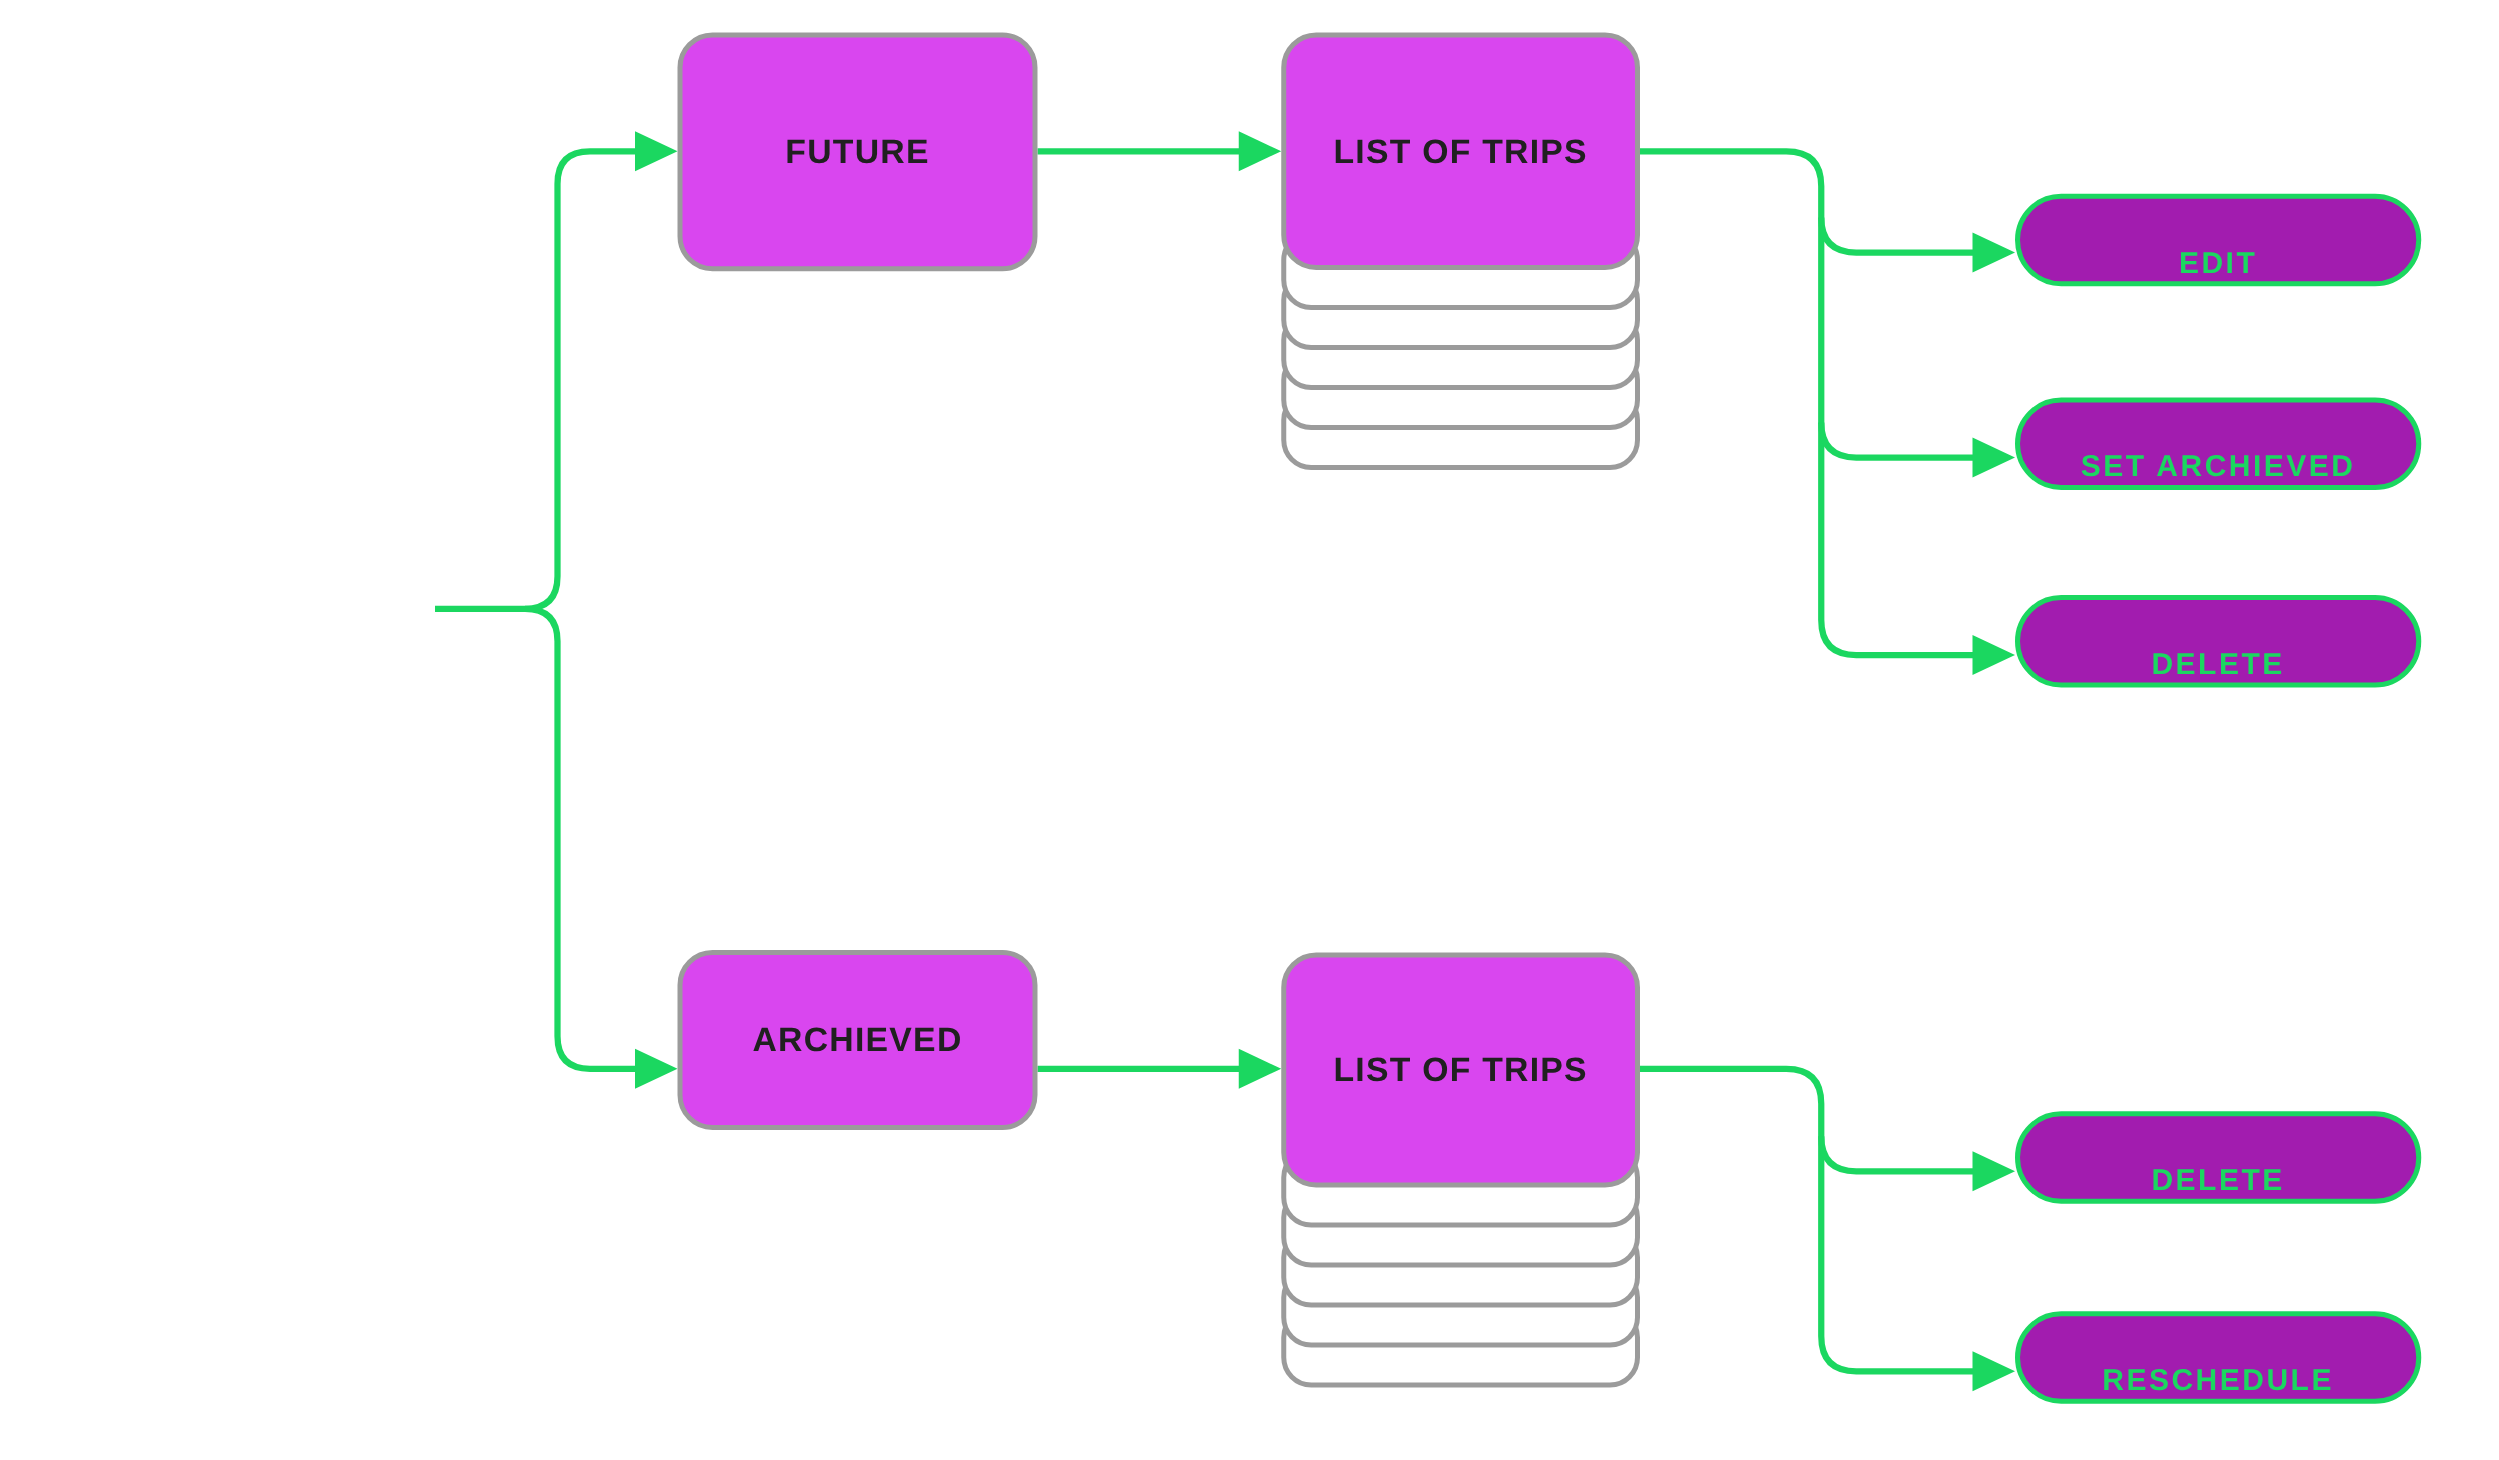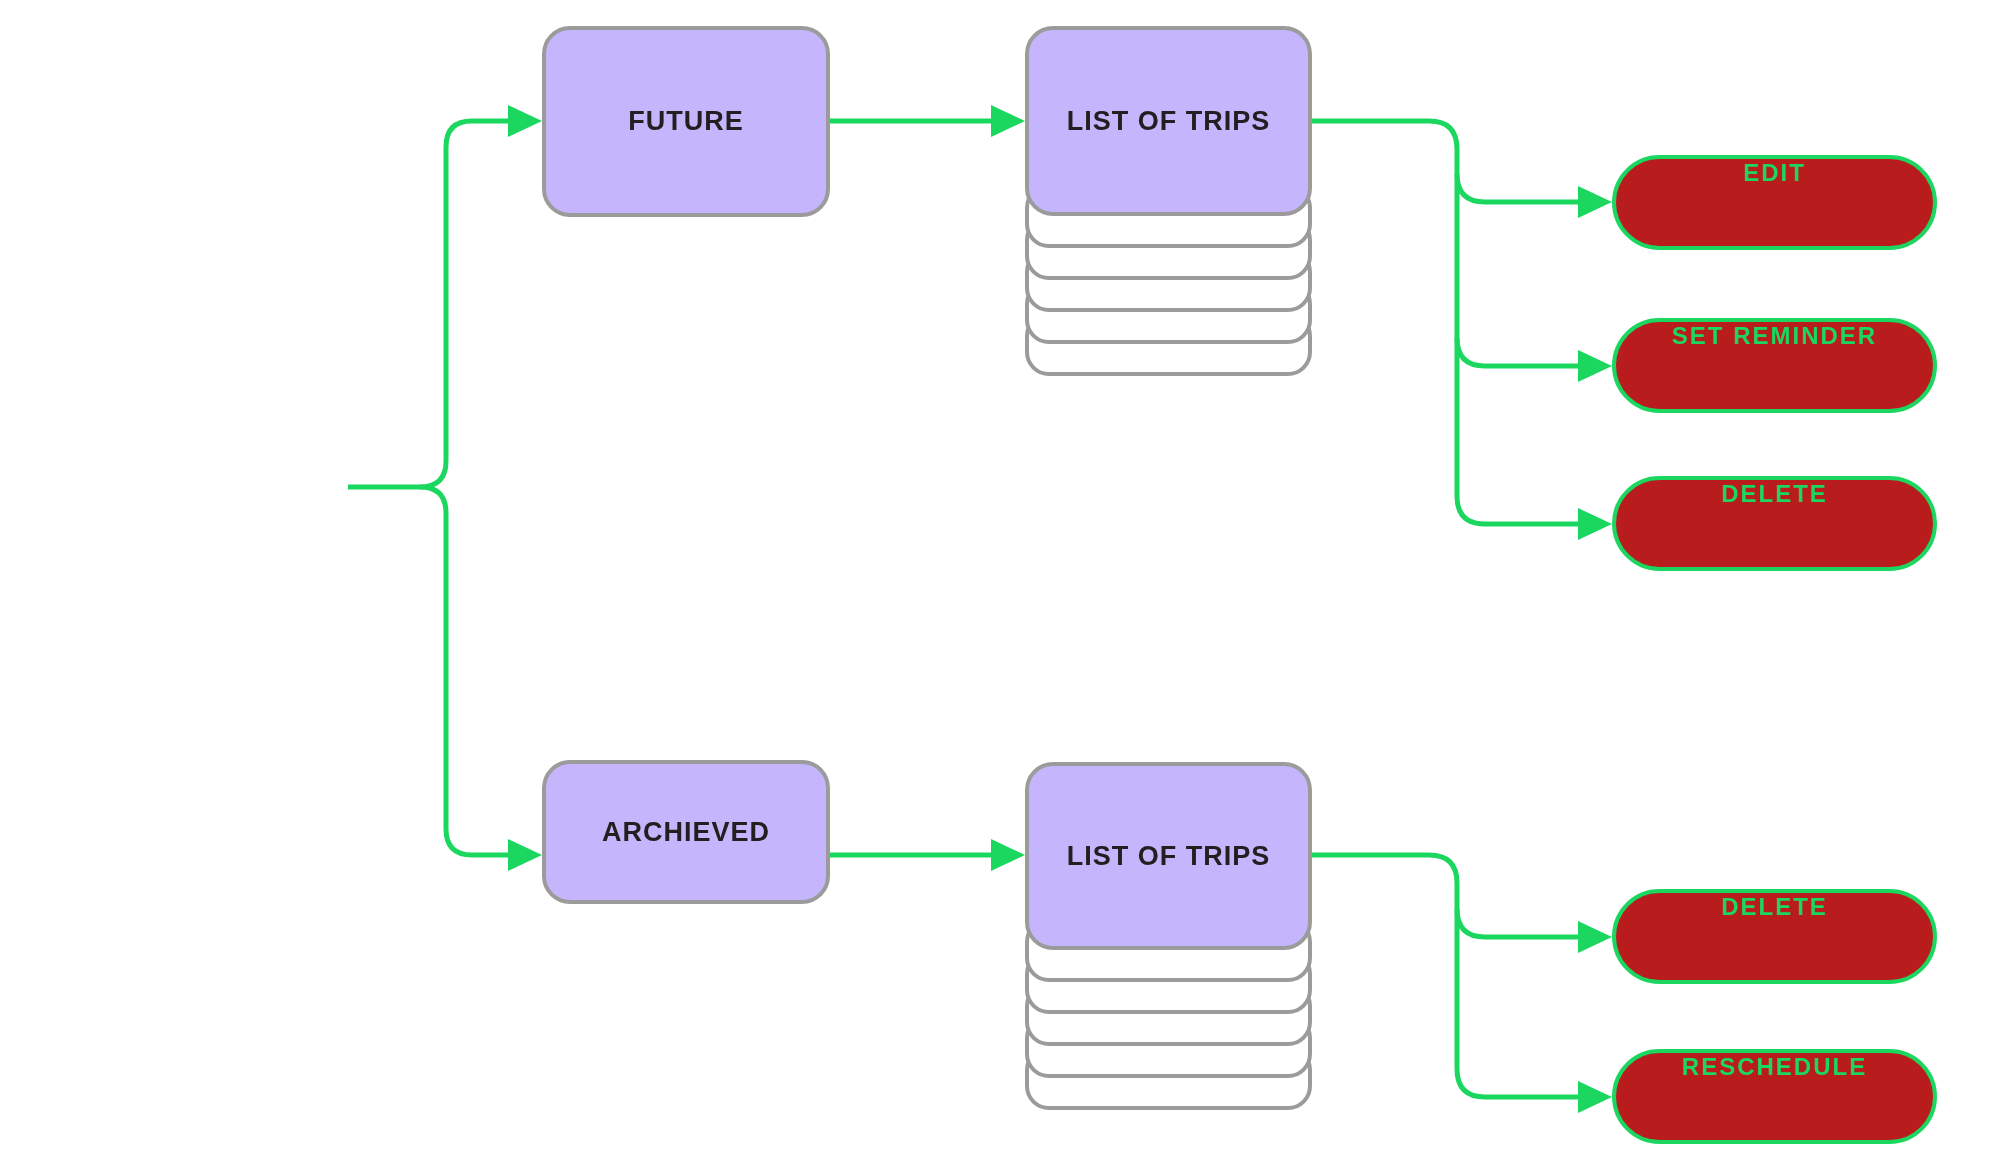--- a/index.html
+++ b/index.html
@@ -3,34 +3,34 @@
 <meta charset="utf-8">
 <style>
   html,body{margin:0;padding:0;background:#ffffff;}
   body{width:1999px;height:1168px;font-family:"Liberation Sans",sans-serif;}
   .canvas{position:relative;width:1999px;height:1168px;background:#ffffff;overflow:hidden;}
 
   svg.connectors{position:absolute;left:0;top:0;width:1999px;height:1168px;}
   .conn{fill:none;stroke:var(--accent,#1BD760);stroke-width:5px;}
   .arrow{fill:var(--accent,#1BD760);stroke:none;}
 
-  .node{position:absolute;box-sizing:border-box;background:#c4b5fd;
+  .node{position:absolute;box-sizing:border-box;background:#d946ef;
         border:4px solid var(--node-border,#9B9B9B);border-radius:28px;
         display:flex;align-items:center;justify-content:center;}
   .node .label{font-weight:700;font-size:27px;letter-spacing:1px;
         color:var(--node-text,#202020);white-space:nowrap;}
 
   .stack-layer{position:absolute;box-sizing:border-box;background:#ffffff;
         border:4px solid var(--node-border,#9B9B9B);border-radius:24px;
         width:287px;height:64px;left:1025px;}
 
-  .pill{position:absolute;box-sizing:border-box;background:#b91c1c;
+  .pill{position:absolute;box-sizing:border-box;background:#a21caf;
         border:4px solid var(--accent,#1BD760);border-radius:60px;
-        left:1612px;width:325px;height:95px;
-        display:flex;align-items:flex-start;justify-content:center;}
+        left:1612px;width:325px;height:74px;
+        display:flex;align-items:flex-end;justify-content:center;}
   .pill .label{font-weight:700;font-size:24px;letter-spacing:2px;
         color:var(--accent,#1BD760);white-space:nowrap;}
 
   
   #n-my-trips{left:58px;top:392px;width:290px;height:188px;}
   #n-future{left:542px;top:26px;width:288px;height:191px;}
   #n-future-list{left:1025px;top:26px;width:287px;height:190px;}
   #n-archieved{left:542px;top:760px;width:288px;height:144px;}
   #n-archieved-list{left:1025px;top:762px;width:287px;height:188px;}
 
@@ -99,21 +99,21 @@
   </div>
 
   <div class="node" id="n-archieved-list">
     <span class="label">LIST OF TRIPS</span>
   </div>
 
   <div class="pill" id="p-edit">
     <span class="label">EDIT</span>
   </div>
   <div class="pill" id="p-set-reminder">
-    <span class="label">SET REMINDER</span>
+    <span class="label">SET ARCHIEVED</span>
   </div>
   <div class="pill" id="p-delete-future">
     <span class="label">DELETE</span>
   </div>
 
   <div class="pill" id="p-delete-archieved">
     <span class="label">DELETE</span>
   </div>
   <div class="pill" id="p-reschedule">
     <span class="label">RESCHEDULE</span>

